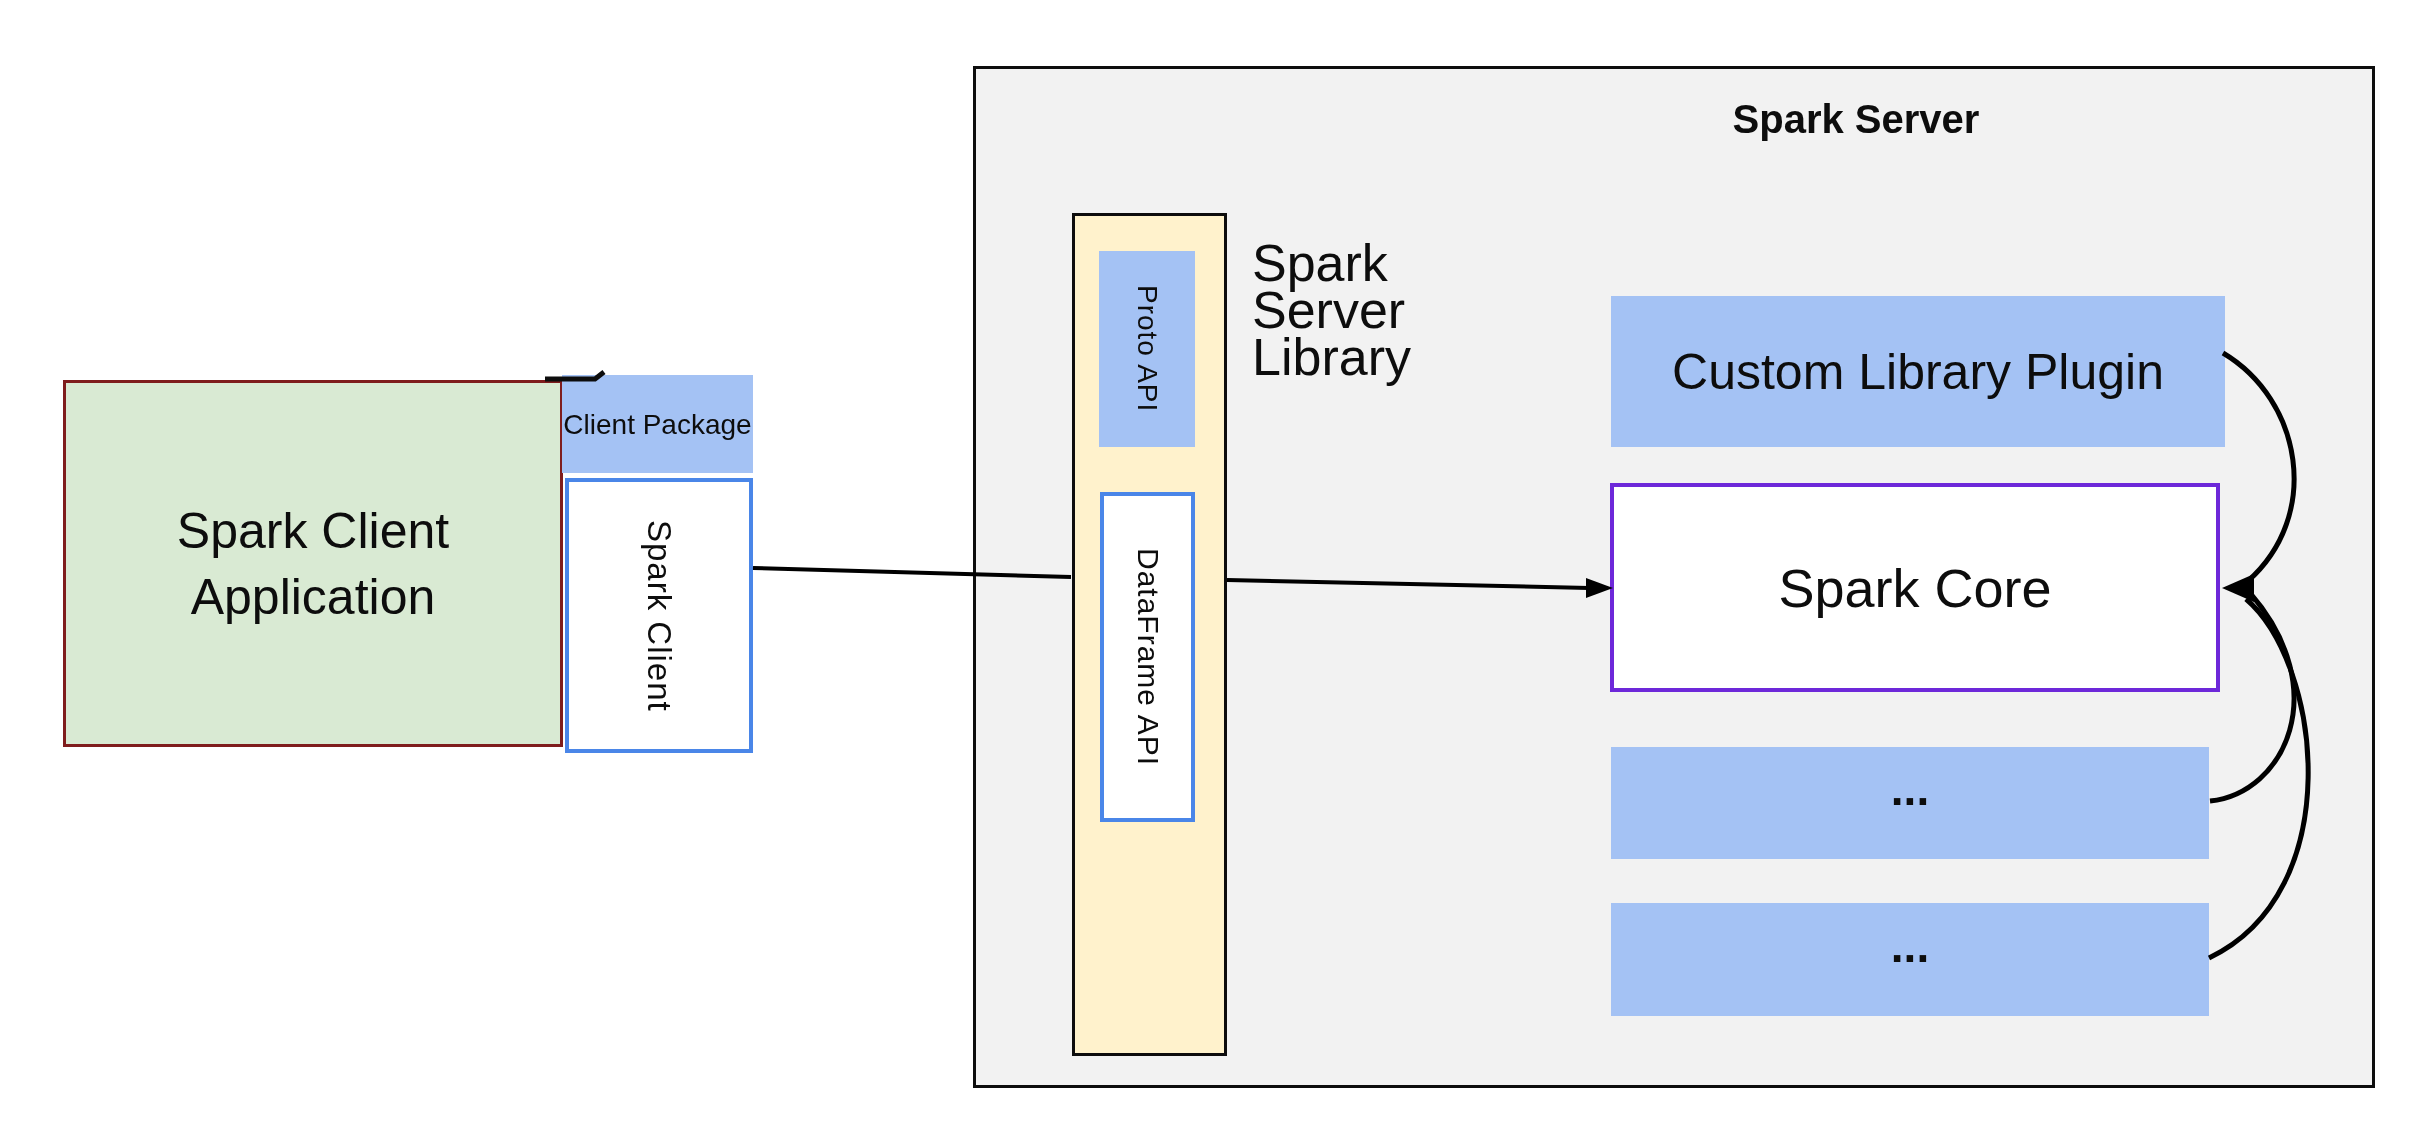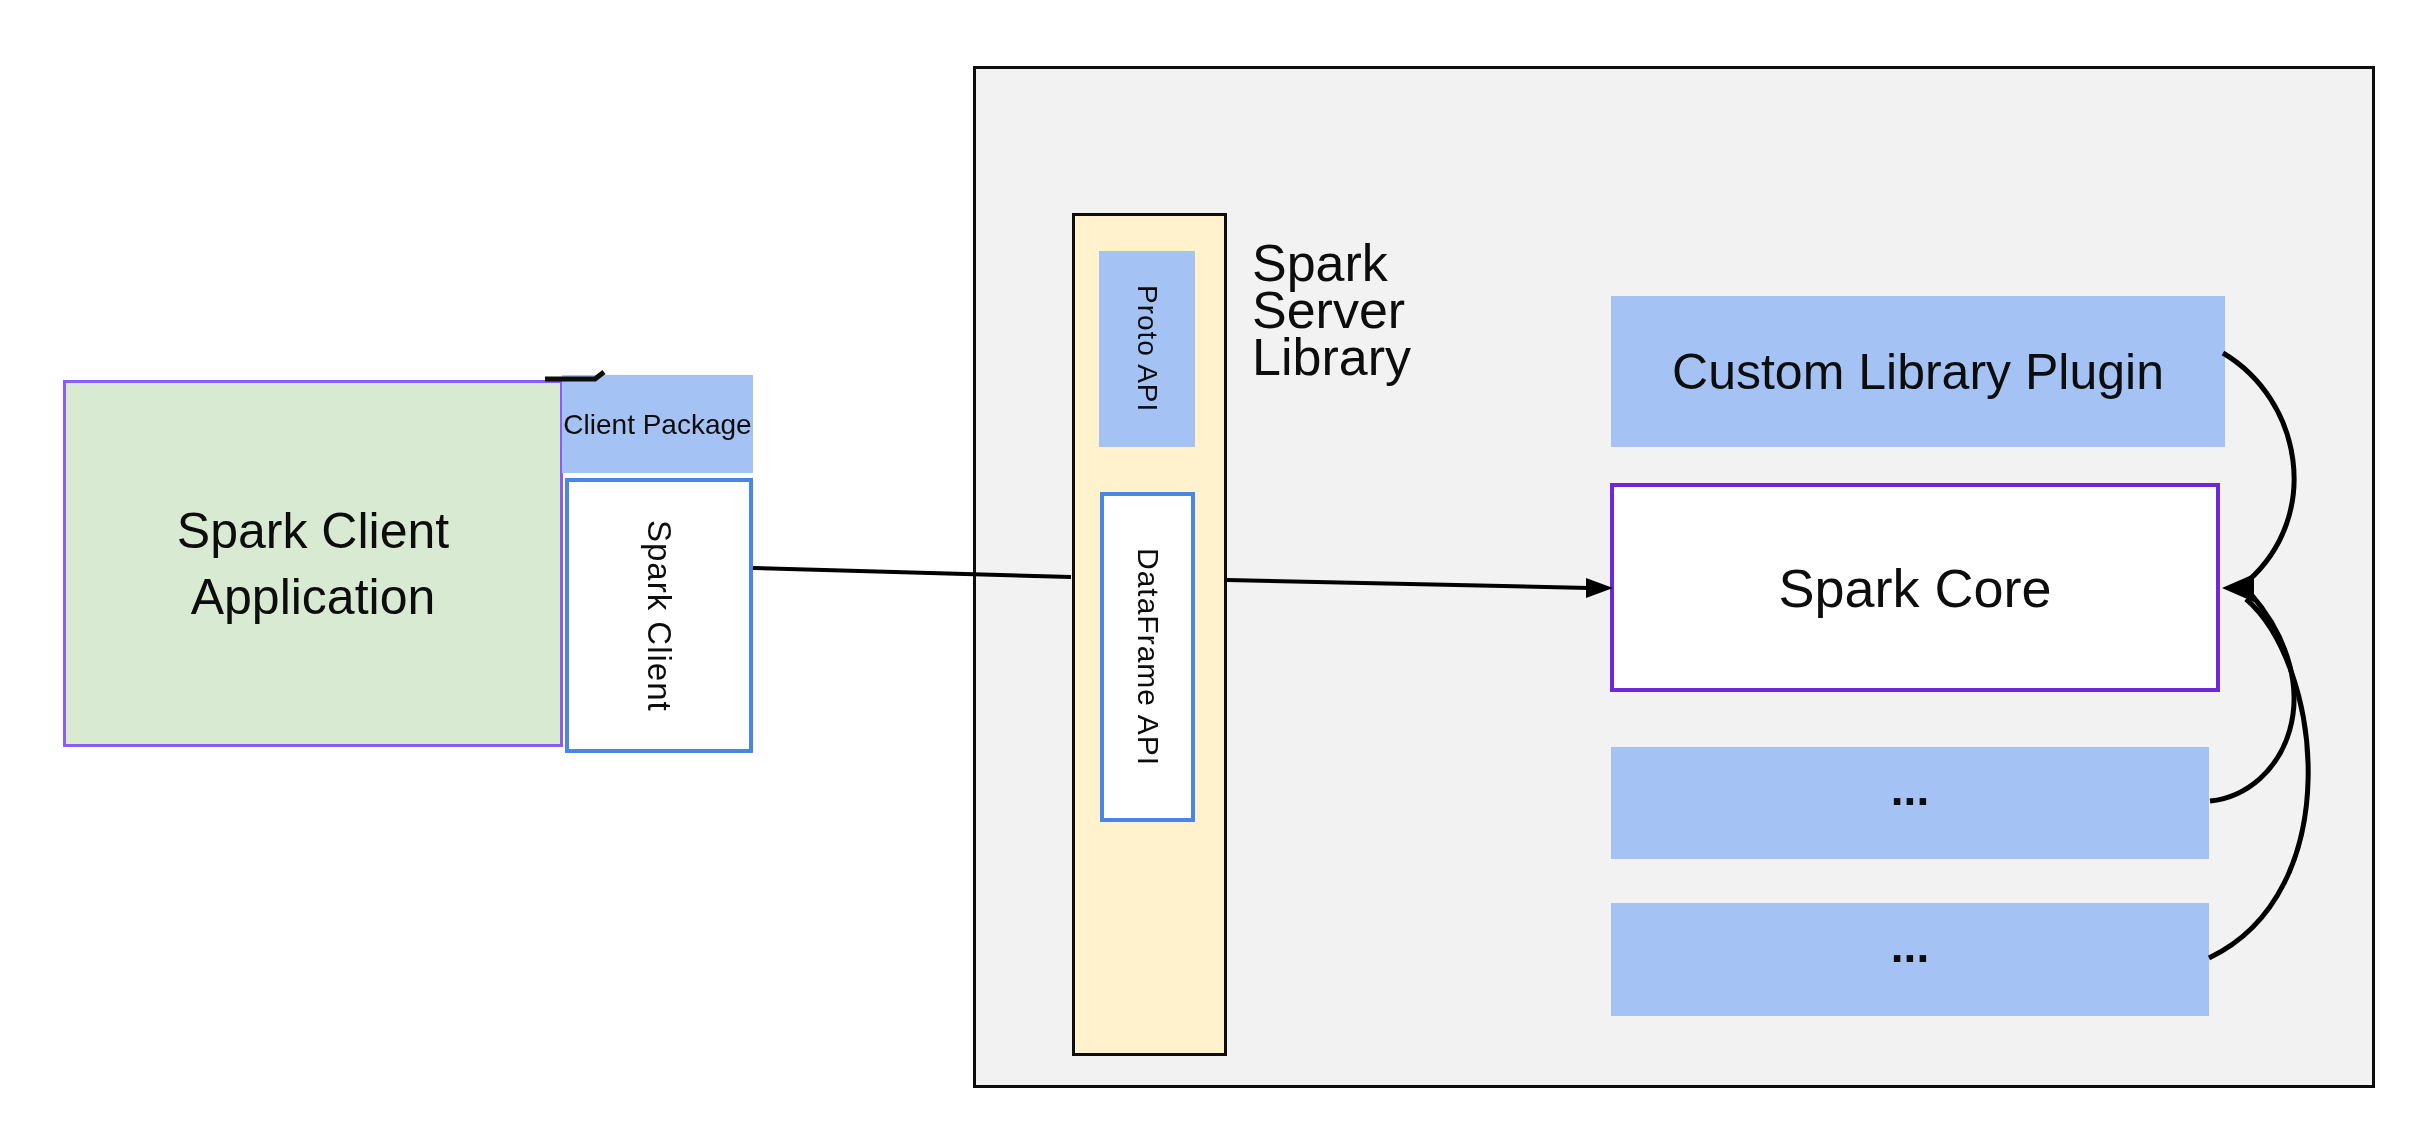--- a/index.html
+++ b/index.html
@@ -8,21 +8,21 @@
     width:2435px;height:1135px;
     background:#ffffff;
     font-family:"Liberation Sans", sans-serif;
     color:#0d0d0d;
     overflow:hidden;
   }
   .box{position:absolute;box-sizing:border-box;display:flex;align-items:center;justify-content:center;text-align:center;}
 
   .green-box{
     left:63px;top:380px;width:500px;height:367px;
-    background:#d9ead3;border:3px solid #8b5cf6;
+    background:#d9ead3;border:3px solid #7f1d1d;
     font-size:50px;line-height:66px;
   }
   .pkg-box{
     left:562px;top:375px;width:191px;height:98px;
     background:#a4c2f4;
     font-size:28px;line-height:37px;
   }
   .client-box{
     left:565px;top:478px;width:188px;height:275px;
     background:#ffffff;border:4px solid #4a86e8;
@@ -110,20 +110,23 @@
   </div>
 
   <div class="box df-box">
     <span class="vtext">DataFrame API</span>
   </div>
 
   <div class="box server-lib-label">
     <span>Spark Server Library</span>
   </div>
 
+  <div class="box server-title">
+    <span>Spark Server</span>
+  </div>
 
   <div class="box plugin-box">
     <span>Custom Library Plugin</span>
   </div>
 
   <div class="box core-box">
     <span>Spark Core</span>
   </div>
 
   <div class="box more-box-1">

